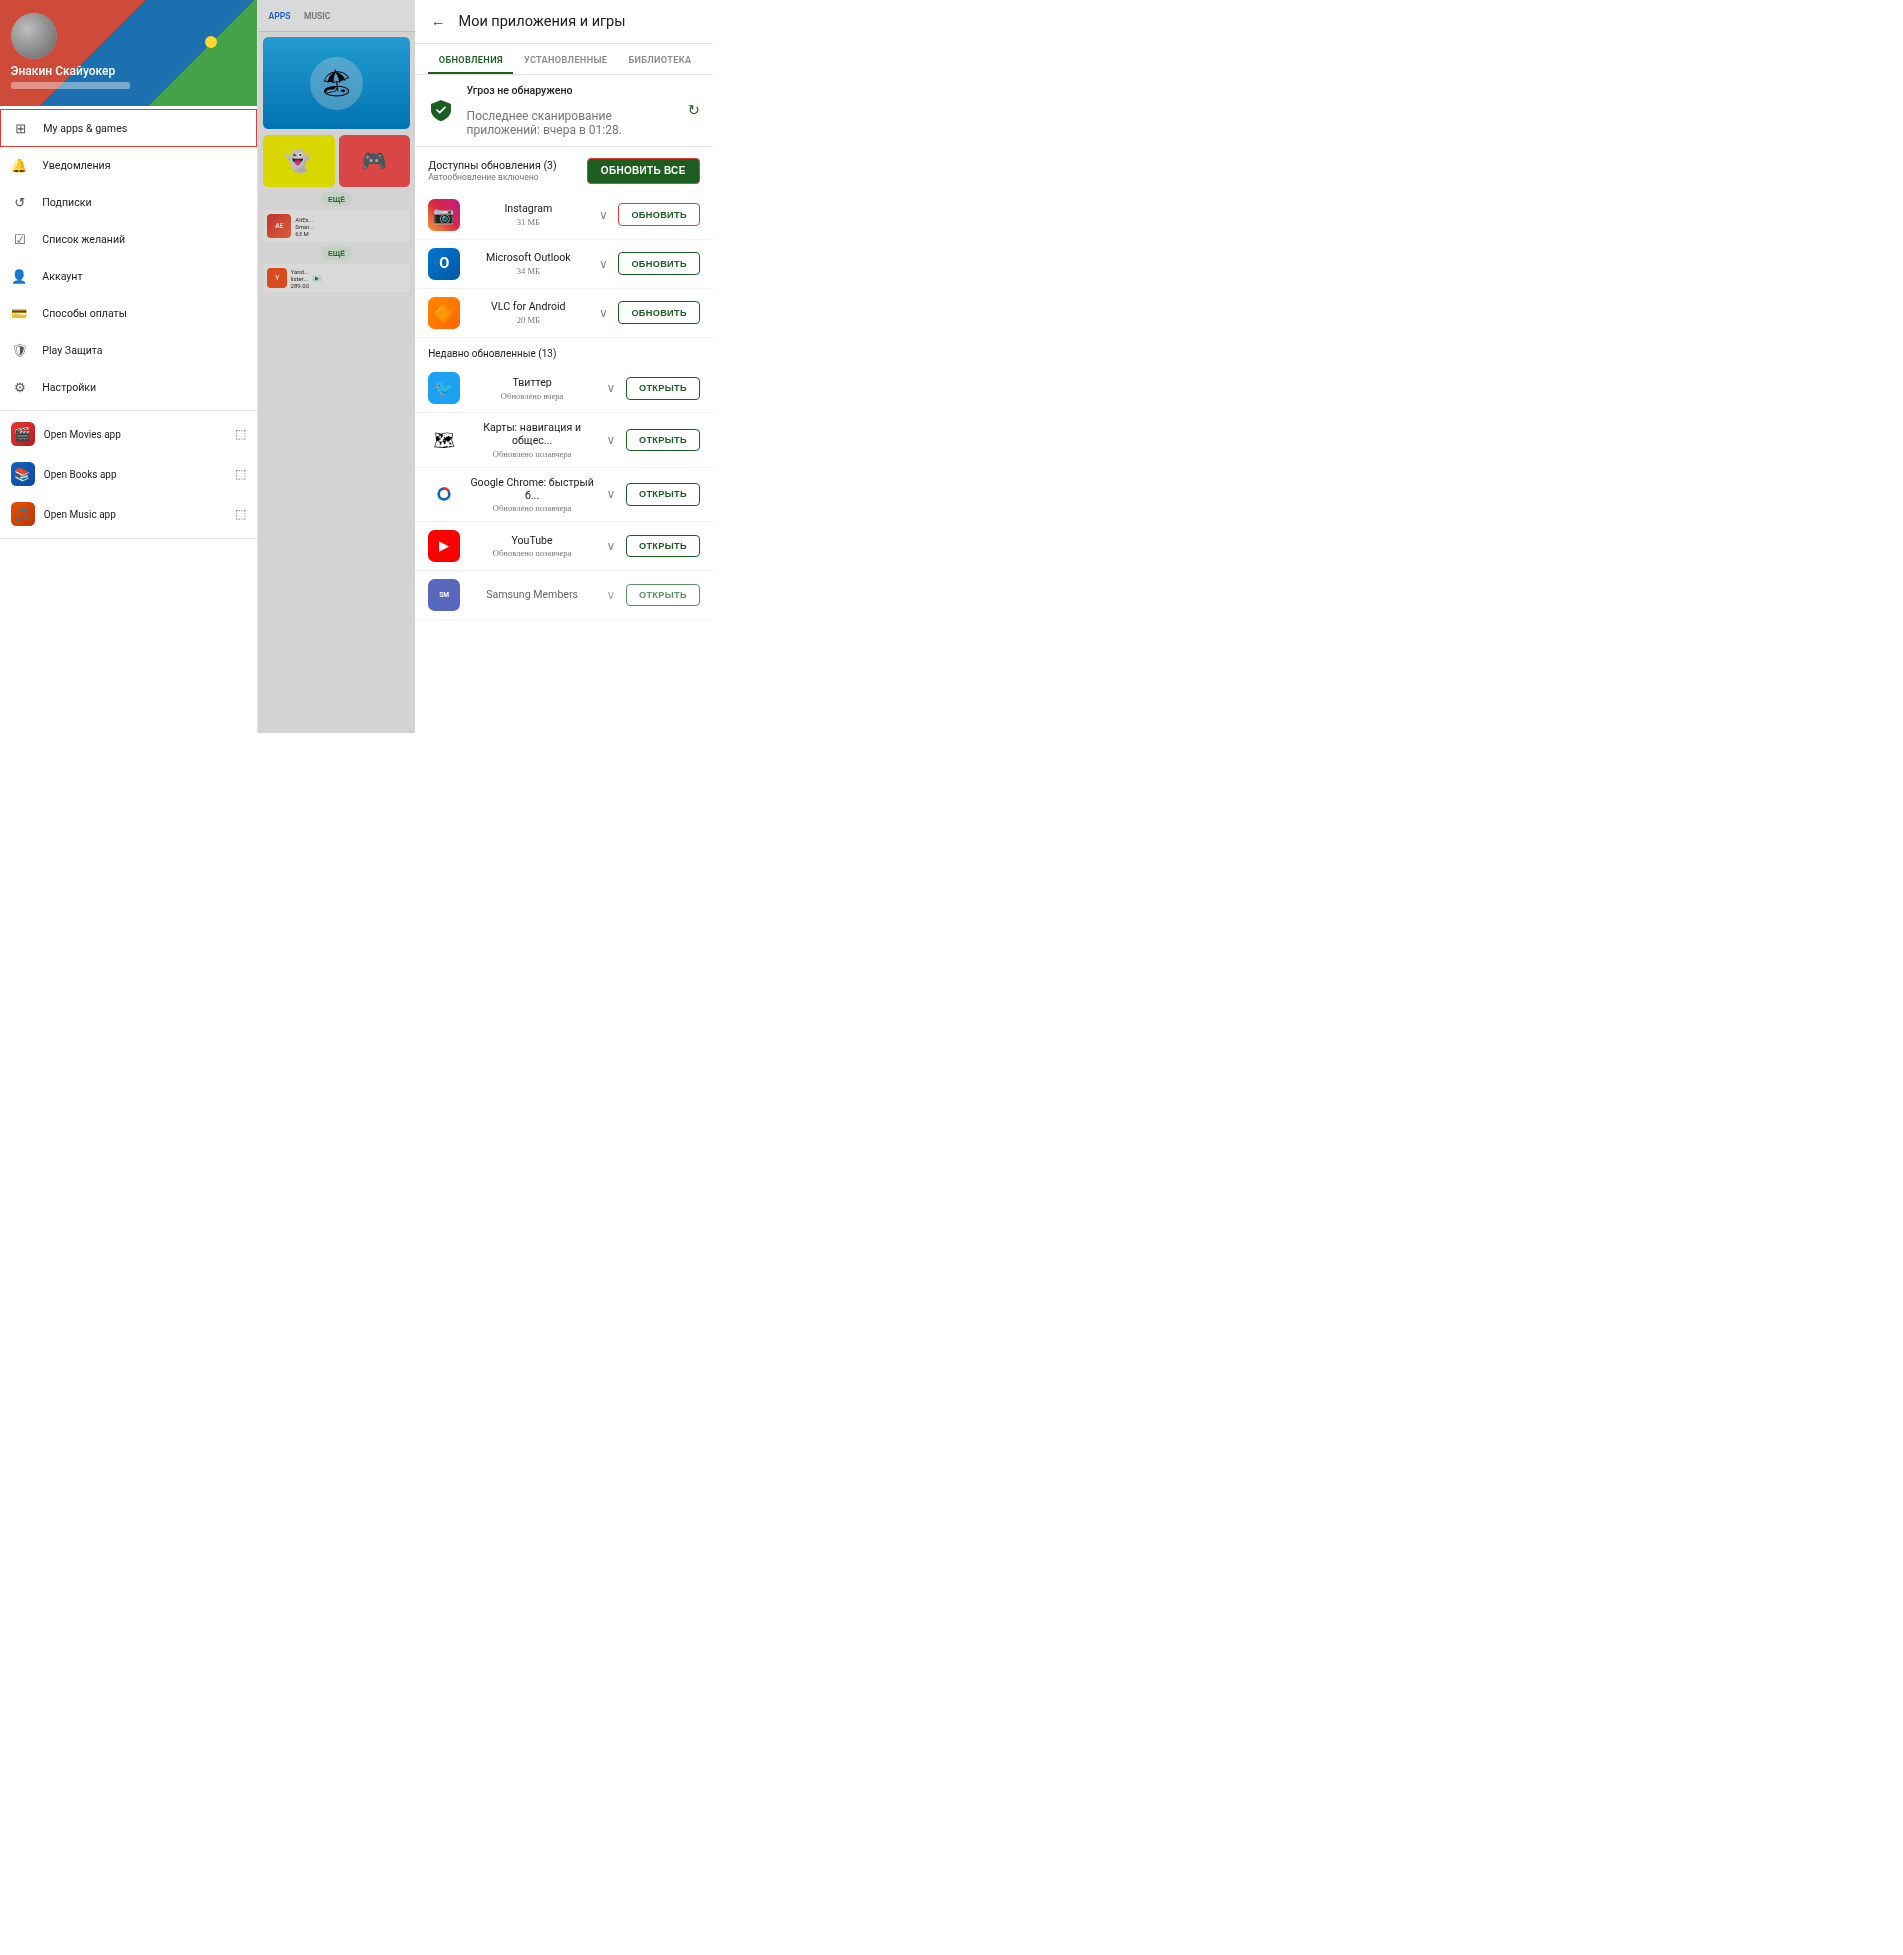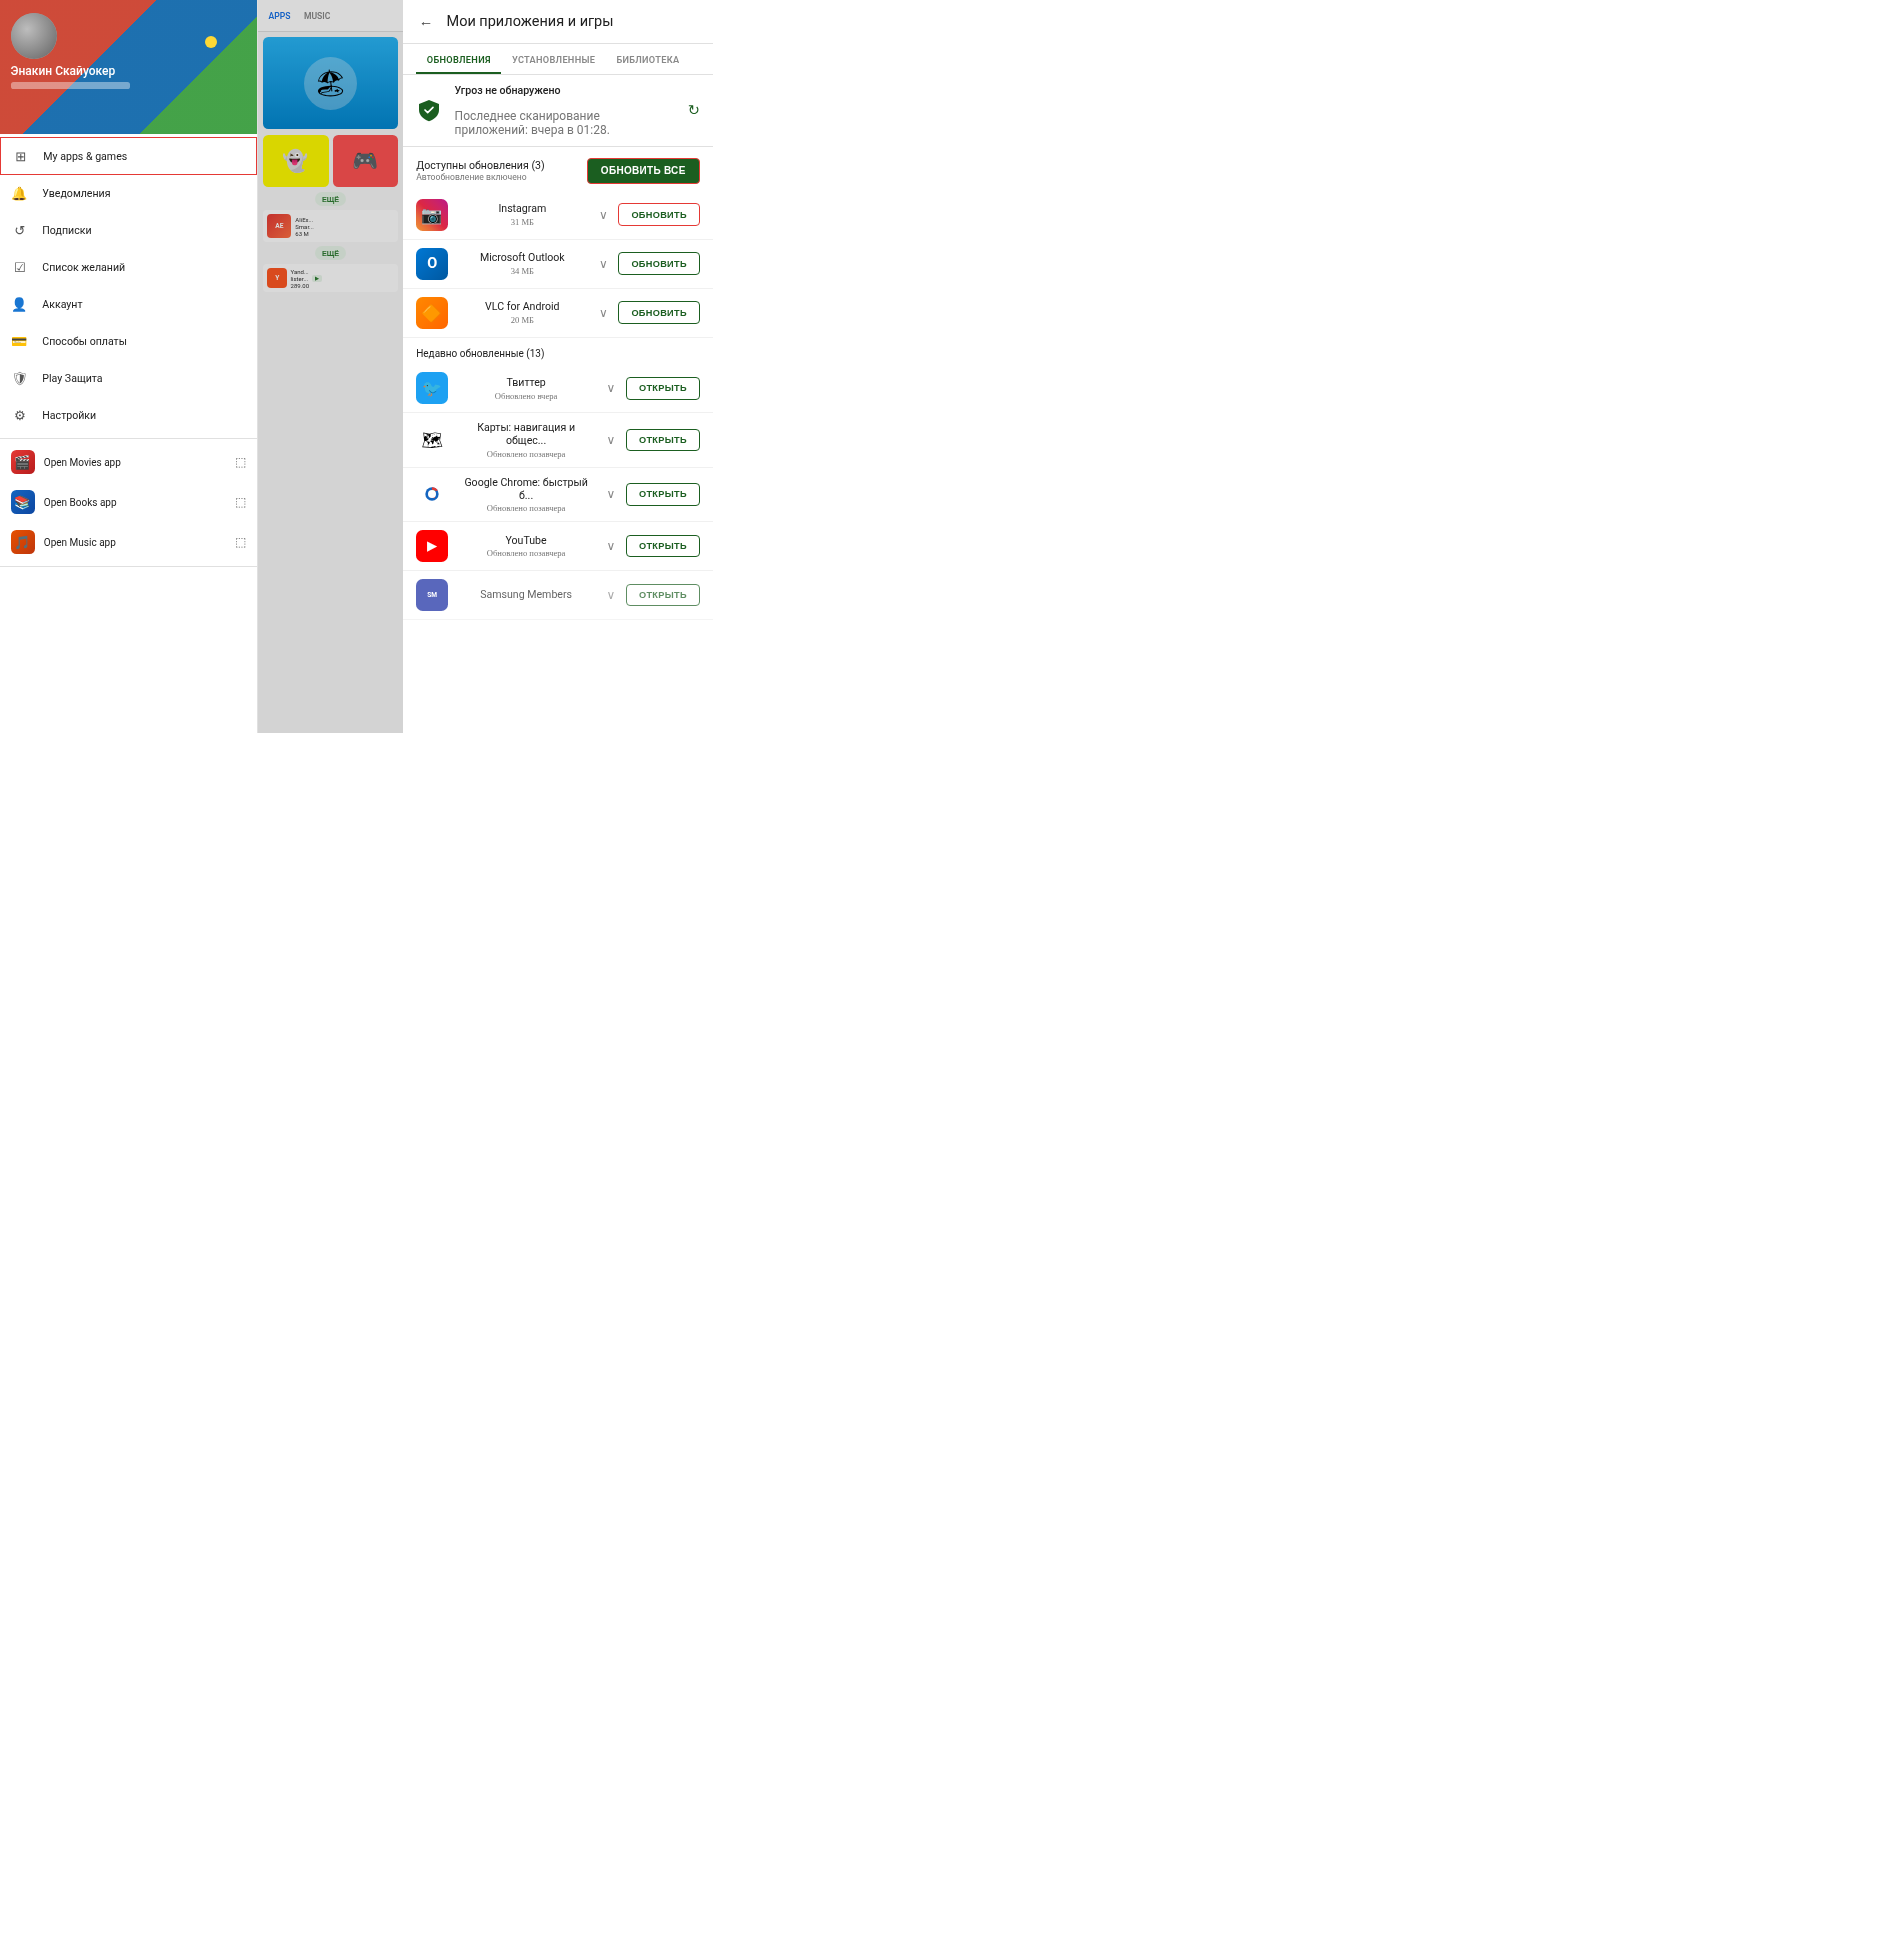--- a/index.html
+++ b/index.html
@@ -21,21 +21,21 @@
       flex-direction: column;
       overflow: hidden;
       flex-shrink: 0;
       border-right: 0.7px solid #e0e0e0;
     }
 
     .profile-section {
       background: #4caf50;
       padding: 13.2px 10.6px 10.6px;
       position: relative;
-      height: 134px;
+      height: 106px;
       overflow: hidden;
     }
 
     .profile-bg {
       position: absolute;
       top: 0; left: 0; right: 0; bottom: 0;
       background: linear-gradient(135deg, #e53935 0%, #e53935 40%, #1565c0 40%, #1565c0 70%, #43a047 70%);
       opacity: 0.85;
     }
 
@@ -166,21 +166,21 @@
 
     .nav-bottom-item {
       padding: 8px 0;
       font-size: 10px;
       color: #212121;
       cursor: pointer;
     }
 
     
     .middle-panel {
-      width: 145px;
+      width: 157px;
       height: 100%;
       background: #f8f8f8;
       overflow: hidden;
       flex-shrink: 0;
       filter: brightness(0.85);
       position: relative;
     }
 
     .middle-header {
       background: #fff;

